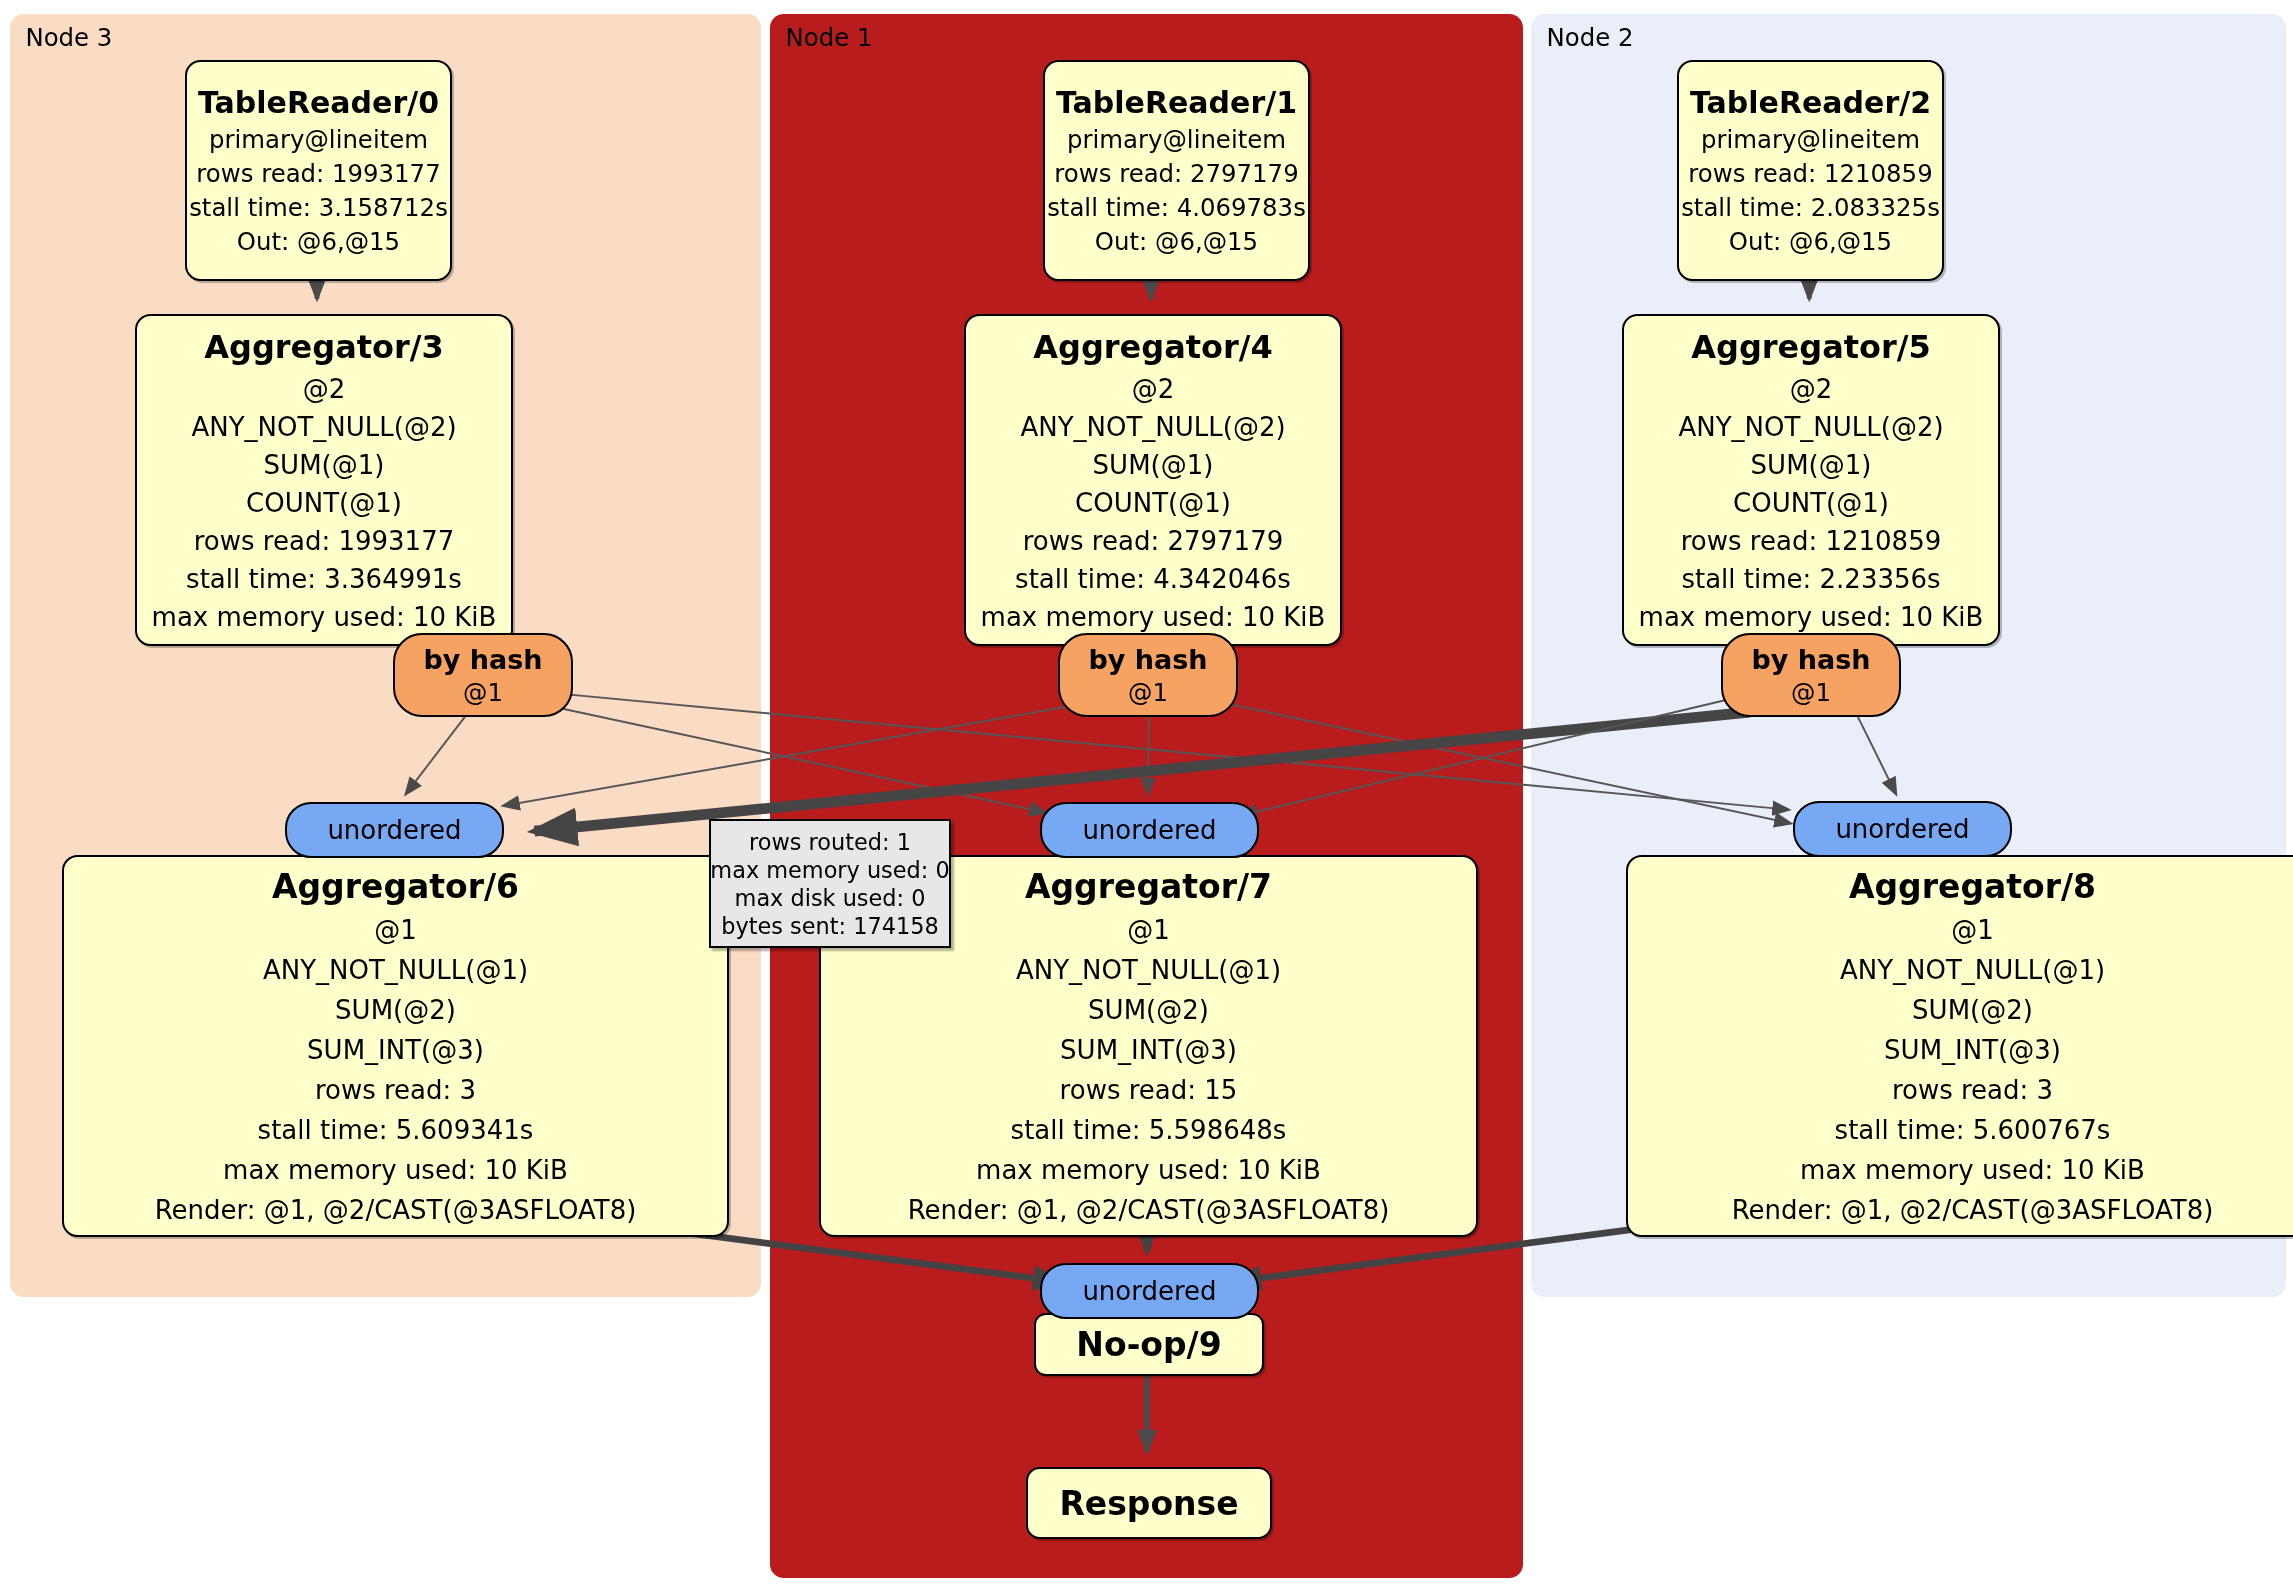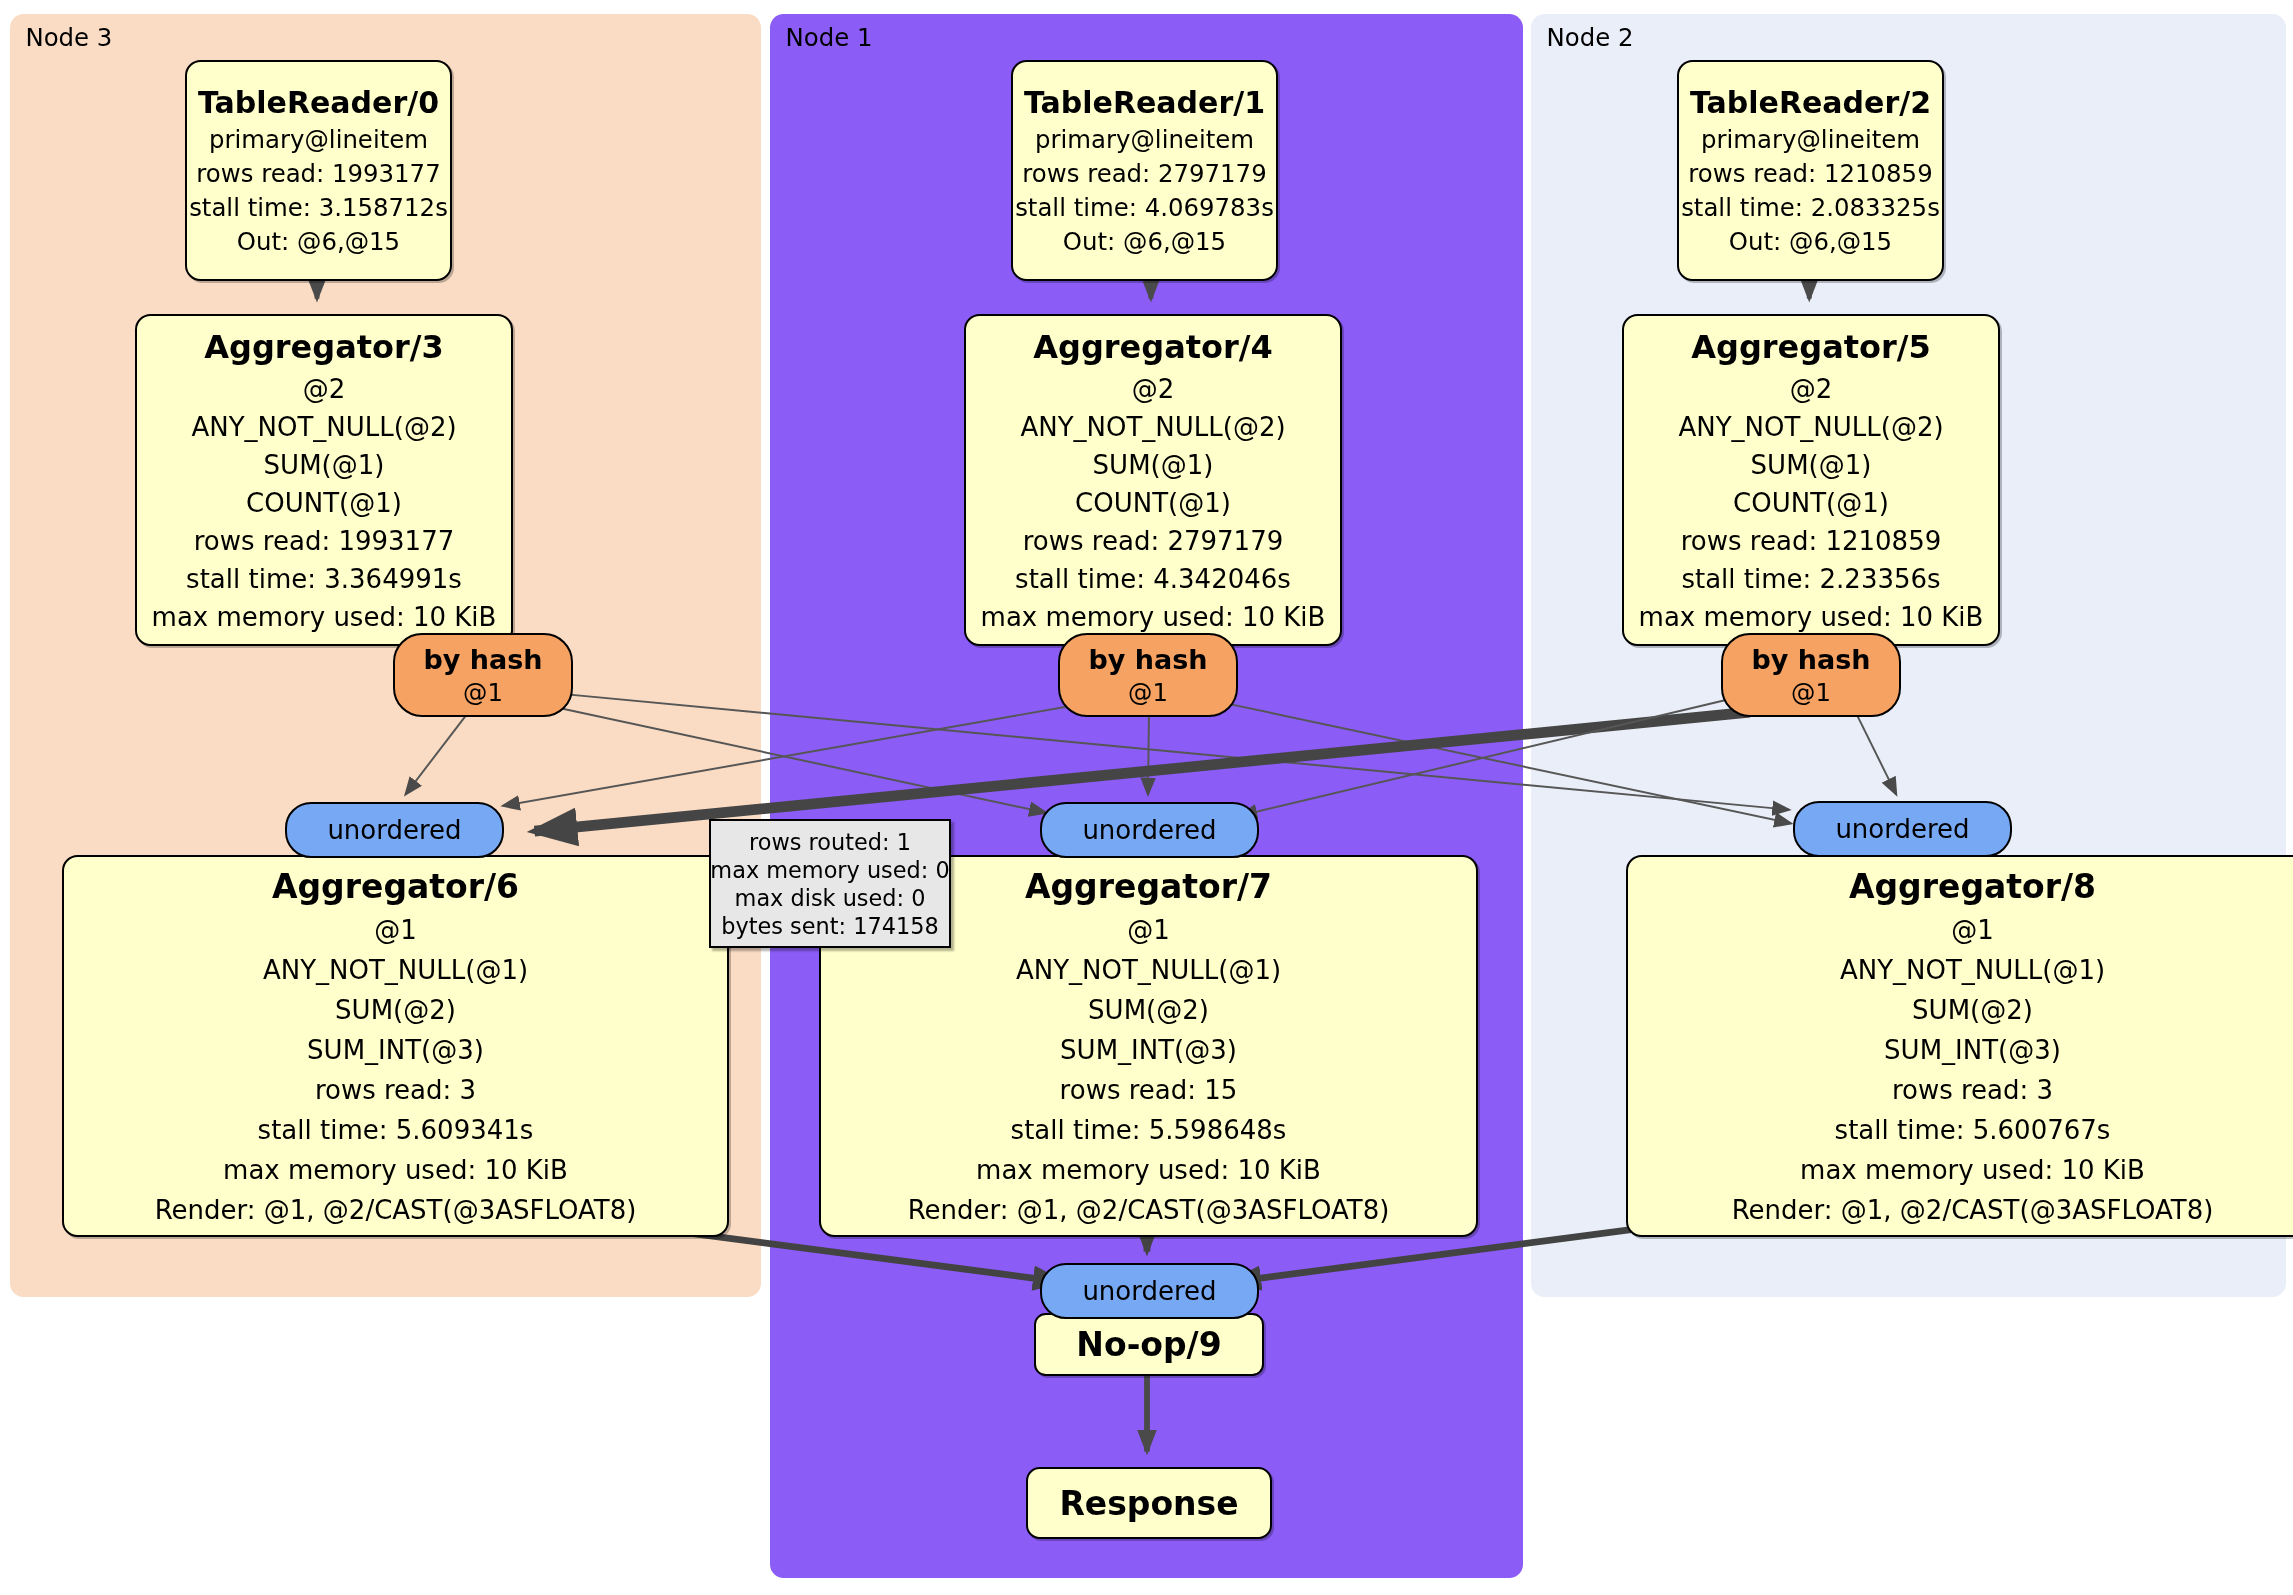--- a/index.html
+++ b/index.html
@@ -4,42 +4,42 @@
 <style>
   html,body{margin:0;padding:0;background:#ffffff;}
   #stage{
     position:relative;width:2294px;height:1596px;background:#ffffff;
     font-family:"DejaVu Sans","Liberation Sans",sans-serif;color:#000;
     overflow:hidden;
   }
   .panel{position:absolute;border-radius:13.7px;}
   .panel-label{position:absolute;top:9.8px;left:15.6px;font-size:24.4px;color:#000;}
   #panel-node3{left:9.8px;top:13.7px;width:751px;height:1283px;background:#fadcc4;}
-  #panel-node1{left:770px;top:13.7px;width:753px;height:1564px;background:#8b5cf6;}
+  #panel-node1{left:770px;top:13.7px;width:753px;height:1564px;background:#b91c1c;}
   #panel-node2{left:1531px;top:13.7px;width:755px;height:1283px;background:#e9eef8;}
 
   svg#edges{position:absolute;left:0;top:0;z-index:2;}
 
   .gv-box{
     position:absolute;z-index:3;background:#ffffcb;border:2.9px solid #000;
     border-radius:15.6px;display:flex;flex-direction:column;justify-content:center;
     align-items:center;text-align:center;white-space:nowrap;
     box-shadow:2px 2px 0 rgba(0,0,0,0.25);
   }
   .gv-box .t{font-weight:bold;}
   .tr .t{font-size:30px;line-height:41px;}
   .tr .l{font-size:24.4px;line-height:34px;}
   .agg-s .t{font-size:32px;line-height:45px;}
   .agg-s .l{font-size:26px;line-height:38px;}
   .agg-b .t{font-size:33px;line-height:47px;}
   .agg-b .l{font-size:26px;line-height:40px;}
   .term .t{font-size:33px;}
 
   #tr0{left:185px;top:60px;width:263px;height:217px;}
-  #tr1{left:1011px;top:60px;width:263px;height:217px;}
+  #tr1{left:1043px;top:60px;width:263px;height:217px;}
   #tr2{left:1677px;top:60px;width:263px;height:217px;}
   #agg3{left:135px;top:314px;width:374px;height:328px;}
   #agg4{left:964px;top:314px;width:374px;height:328px;text-align:right;}
   #agg5{left:1622px;top:314px;width:374px;height:328px;}
   #agg6{left:62px;top:855px;width:663px;height:378px;}
   #agg7{left:819px;top:855px;width:655px;height:378px;}
   #agg8{left:1626px;top:855px;width:689px;height:378px;}
   #noop{left:1034px;top:1313px;width:226px;height:59px;border-radius:11.7px;}
   #response{left:1026px;top:1467px;width:242px;height:68px;border-radius:13.7px;}
 

